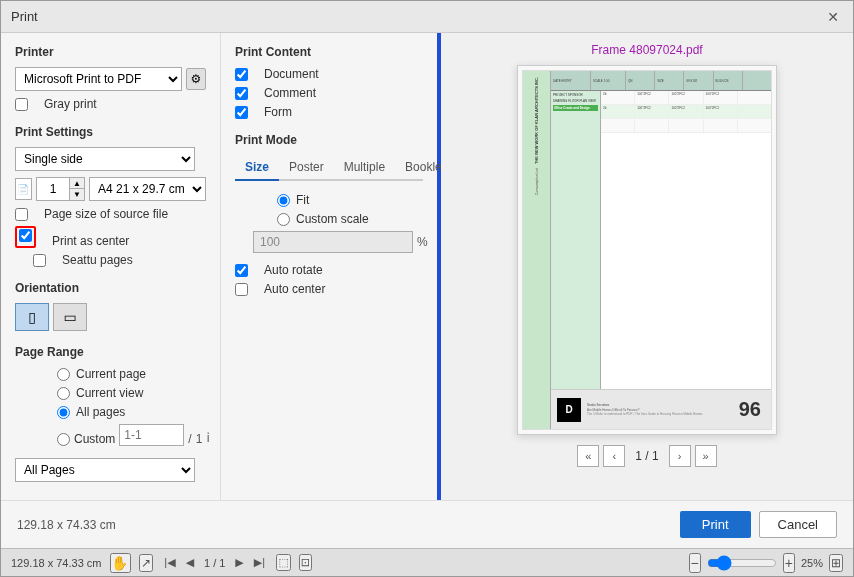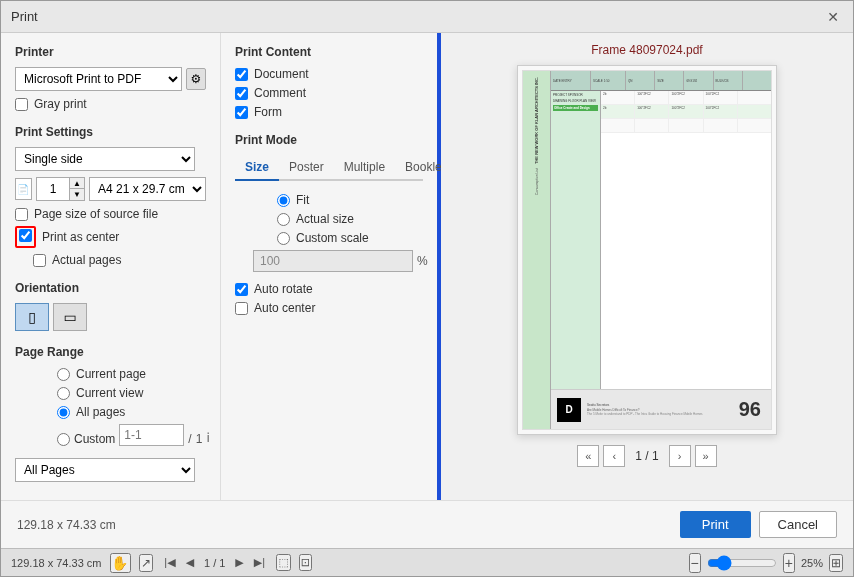--- a/index.html
+++ b/index.html
@@ -94,22 +94,22 @@
       border: 1px solid #aaa;
       cursor: pointer;
       display: flex;
       align-items: center;
       justify-content: center;
       font-size: 12px;
       border-radius: 2px;
     }
     .checkbox-row {
       display: flex;
-      align-items: center;
-      gap: 6px;
+      align-items: flex-end;
+      gap: 16px;
       margin-bottom: 5px;
       font-size: 12px;
       color: #333;
     }
     .checkbox-row input[type="checkbox"] {
       width: 13px;
       height: 13px;
       cursor: pointer;
     }
     .checkbox-highlighted {
@@ -285,21 +285,21 @@
     .preview-panel {
       flex: 1;
       display: flex;
       flex-direction: column;
       align-items: center;
       background: #f0f0f0;
       padding: 10px;
     }
     .preview-title {
       font-size: 12px;
-      color: #7f1d1d;
+      color: #a21caf;
       margin-bottom: 8px;
     }
     .preview-area {
       width: 260px;
       height: 370px;
       background: white;
       border: 1px solid #ccc;
       overflow: hidden;
       display: flex;
       align-items: center;
@@ -486,21 +486,21 @@
           <span>Page size of source file</span>
         </div>
         <div class="checkbox-row">
           <div class="checkbox-highlighted">
             <input type="checkbox" checked="" style="">
           </div>
           <span>Print as center</span>
         </div>
         <div class="checkbox-row" style="margin-left:18px;">
           <input type="checkbox" style="">
-          <span>Actual pages</span>
+          <span>Seattu pages</span>
         </div>
       </div>
 
       <div class="section">
         <div class="section-title">Orientation</div>
         <div class="orientation-btns">
           <button class="orient-btn active" title="Portrait">
             <span>▯</span>
           </button>
           <button class="orient-btn" title="Landscape">
@@ -564,24 +564,20 @@
         <div class="tab-row">
           <div class="tab active">Size</div>
           <div class="tab">Poster</div>
           <div class="tab">Multiple</div>
           <div class="tab">Booklet</div>
         </div>
 
         <div class="radio-row">
           <input type="radio" name="size-mode" checked="" style="">
           <span>Fit</span>
-        </div>
-        <div class="radio-row">
-          <input type="radio" name="size-mode" style="">
-          <span>Actual size</span>
         </div>
         <div class="radio-row">
           <input type="radio" name="size-mode" style="">
           <span>Custom scale</span>
         </div>
         <div class="fit-scale-row" style="margin-left:18px; margin-bottom:10px;">
           <input type="text" class="scale-input" value="100" disabled="" style="">
           <span class="percent-label">%</span>
         </div>
 

